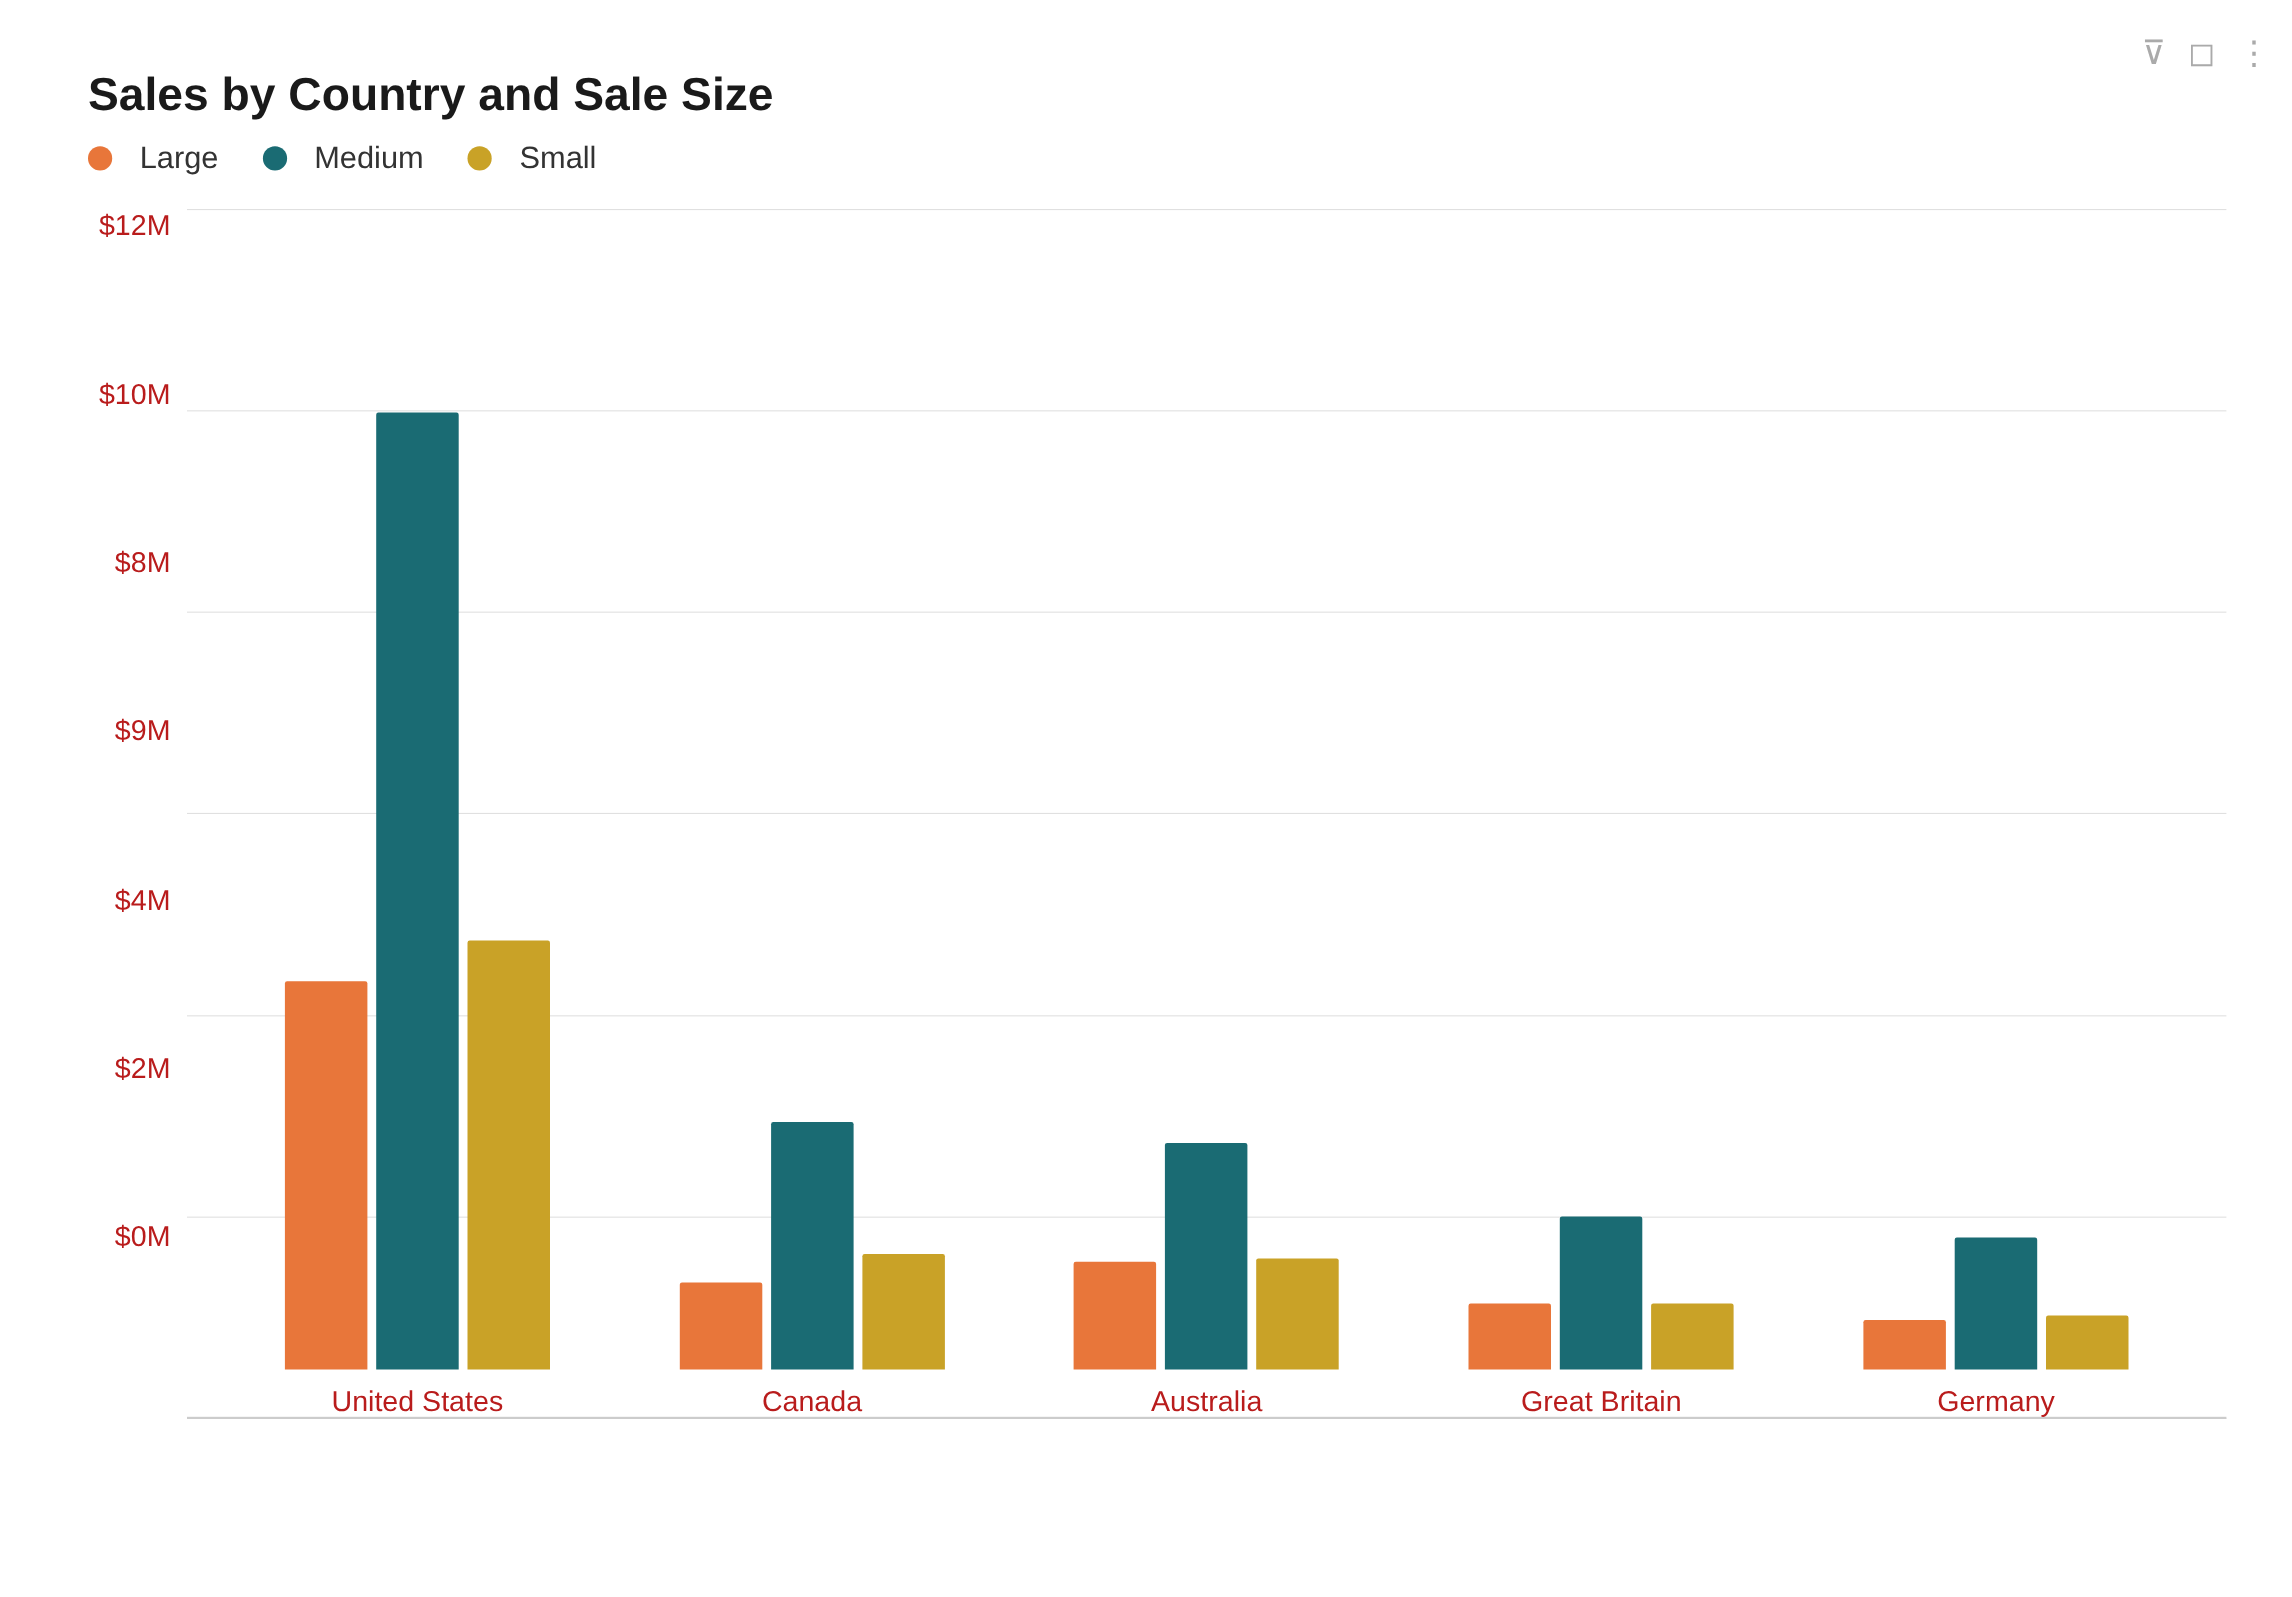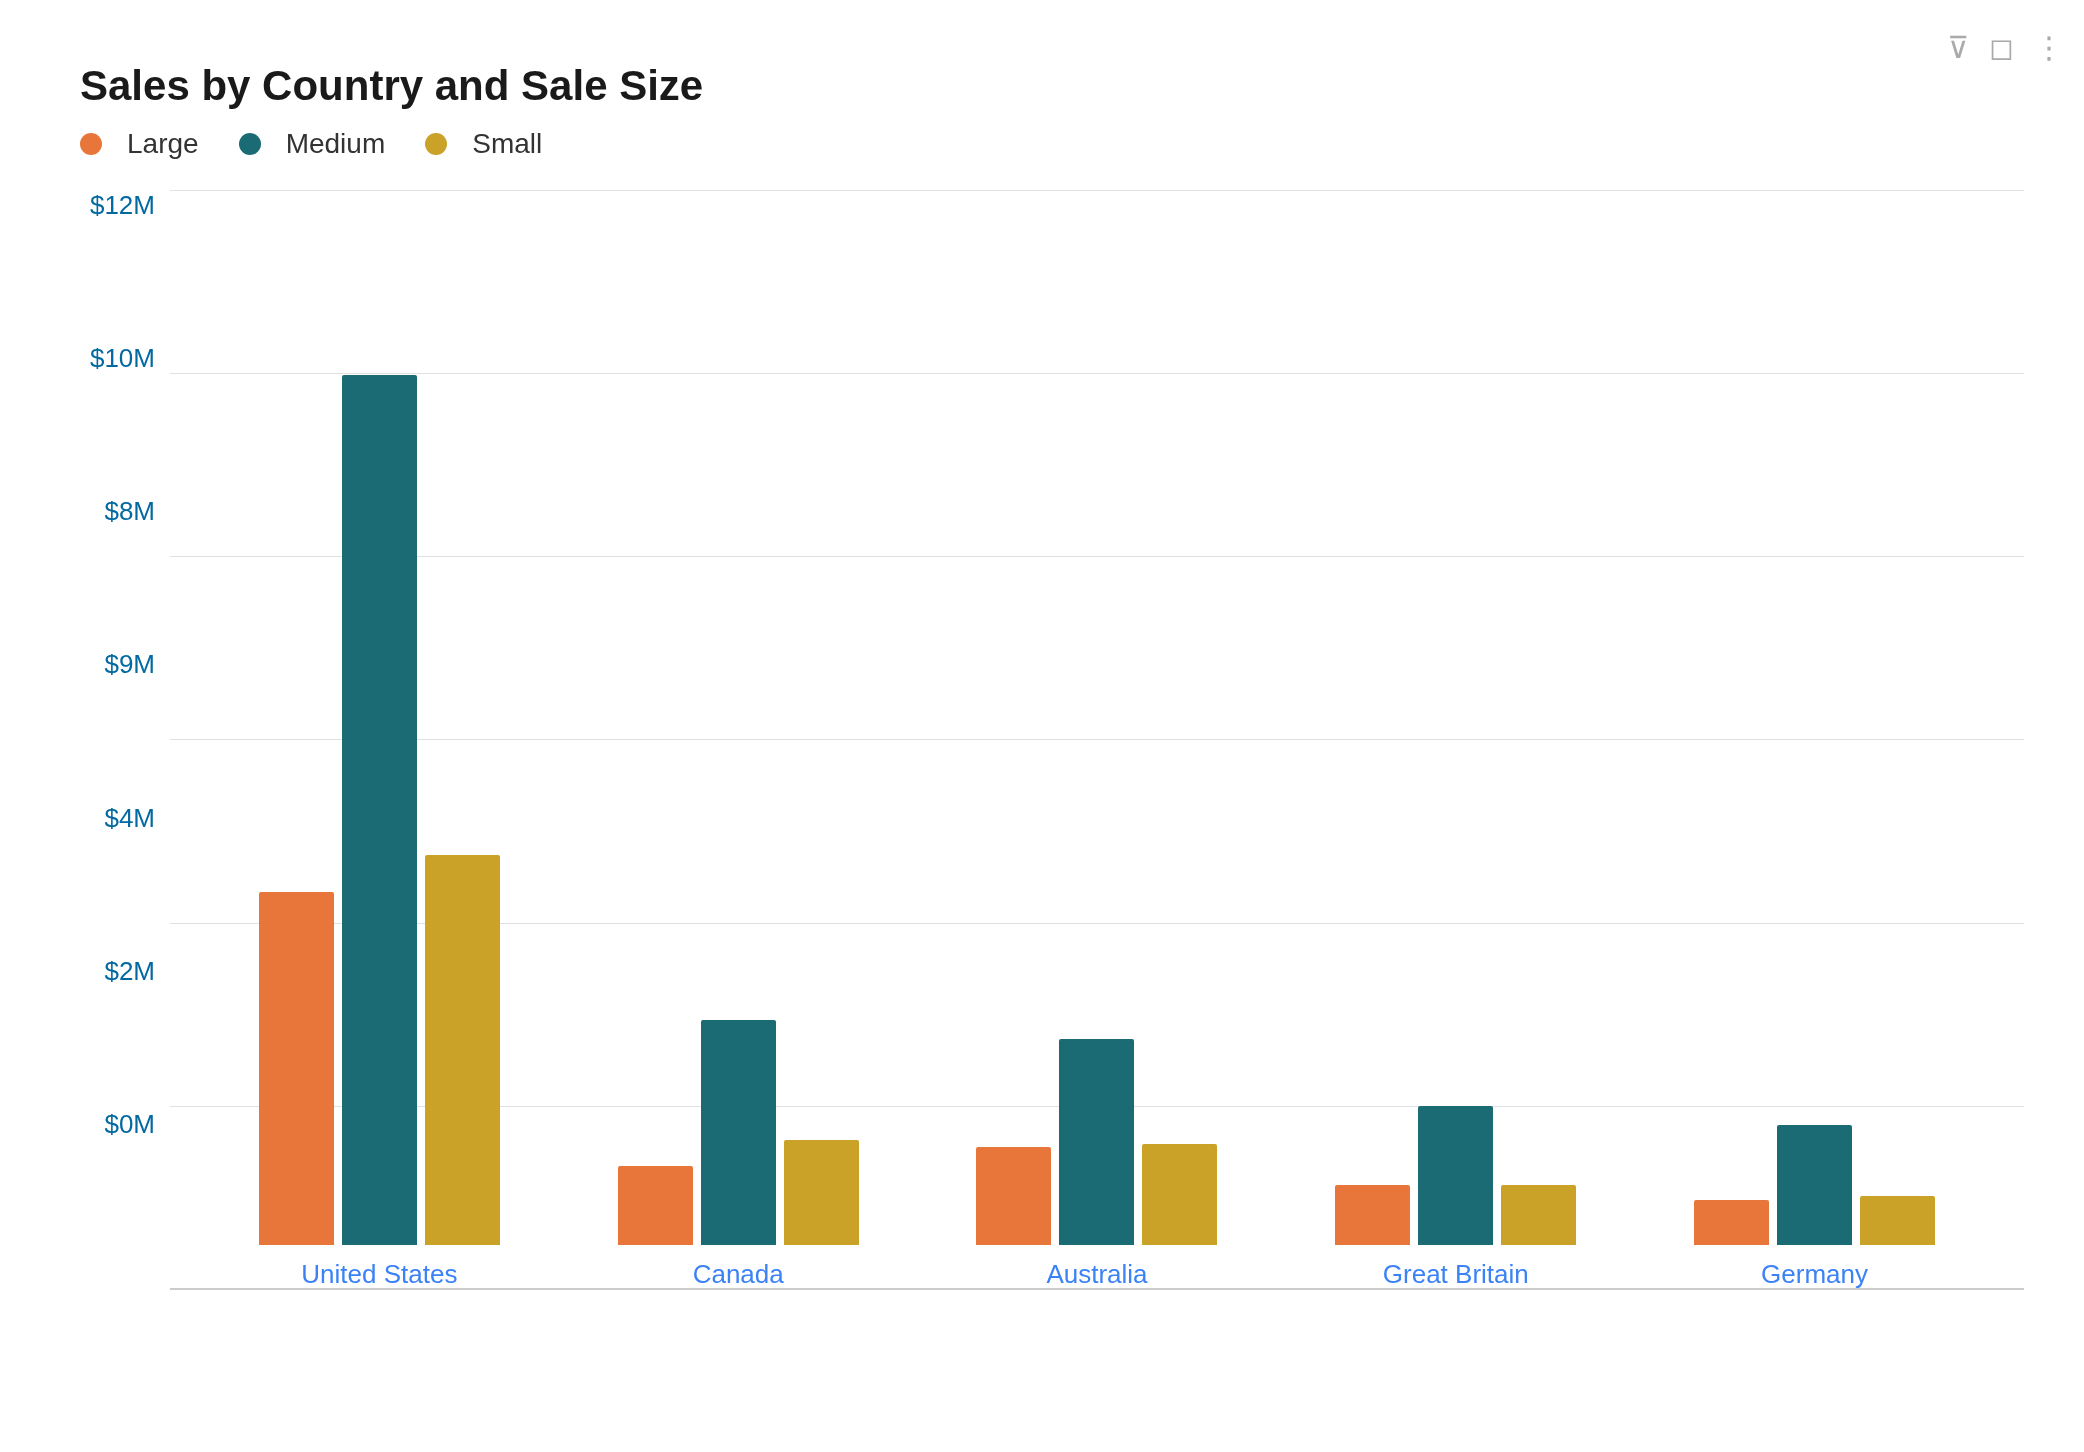--- a/index.html
+++ b/index.html
@@ -53,21 +53,21 @@
       flex-direction: column-reverse;
       justify-content: space-between;
       width: 90px;
       height: 1000px;
       margin-top: 0px;
       flex-shrink: 0;
       padding-bottom: 50px;
     }
     .y-label {
       font-size: 26px;
-      color: #0369a1;
+      color: #b91c1c;
       text-align: right;
       padding-right: 15px;
     }
     .bars-and-labels {
       flex: 1;
       display: flex;
       flex-direction: column;
     }
     .bars-area {
       flex: 1;
@@ -110,21 +110,21 @@
       display: flex;
       align-items: flex-end;
       gap: 8px;
     }
     .bar {
       width: 75px;
       border-radius: 2px 2px 0 0;
     }
     .bar-label {
       font-size: 26px;
-      color: #3b82f6;
+      color: #b91c1c;
       margin-top: 14px;
       text-align: left;
       white-space: nowrap;
     }
     .x-axis-line {
       position: absolute;
       bottom: 50px;
       left: 0;
       right: 0;
       height: 2px;

